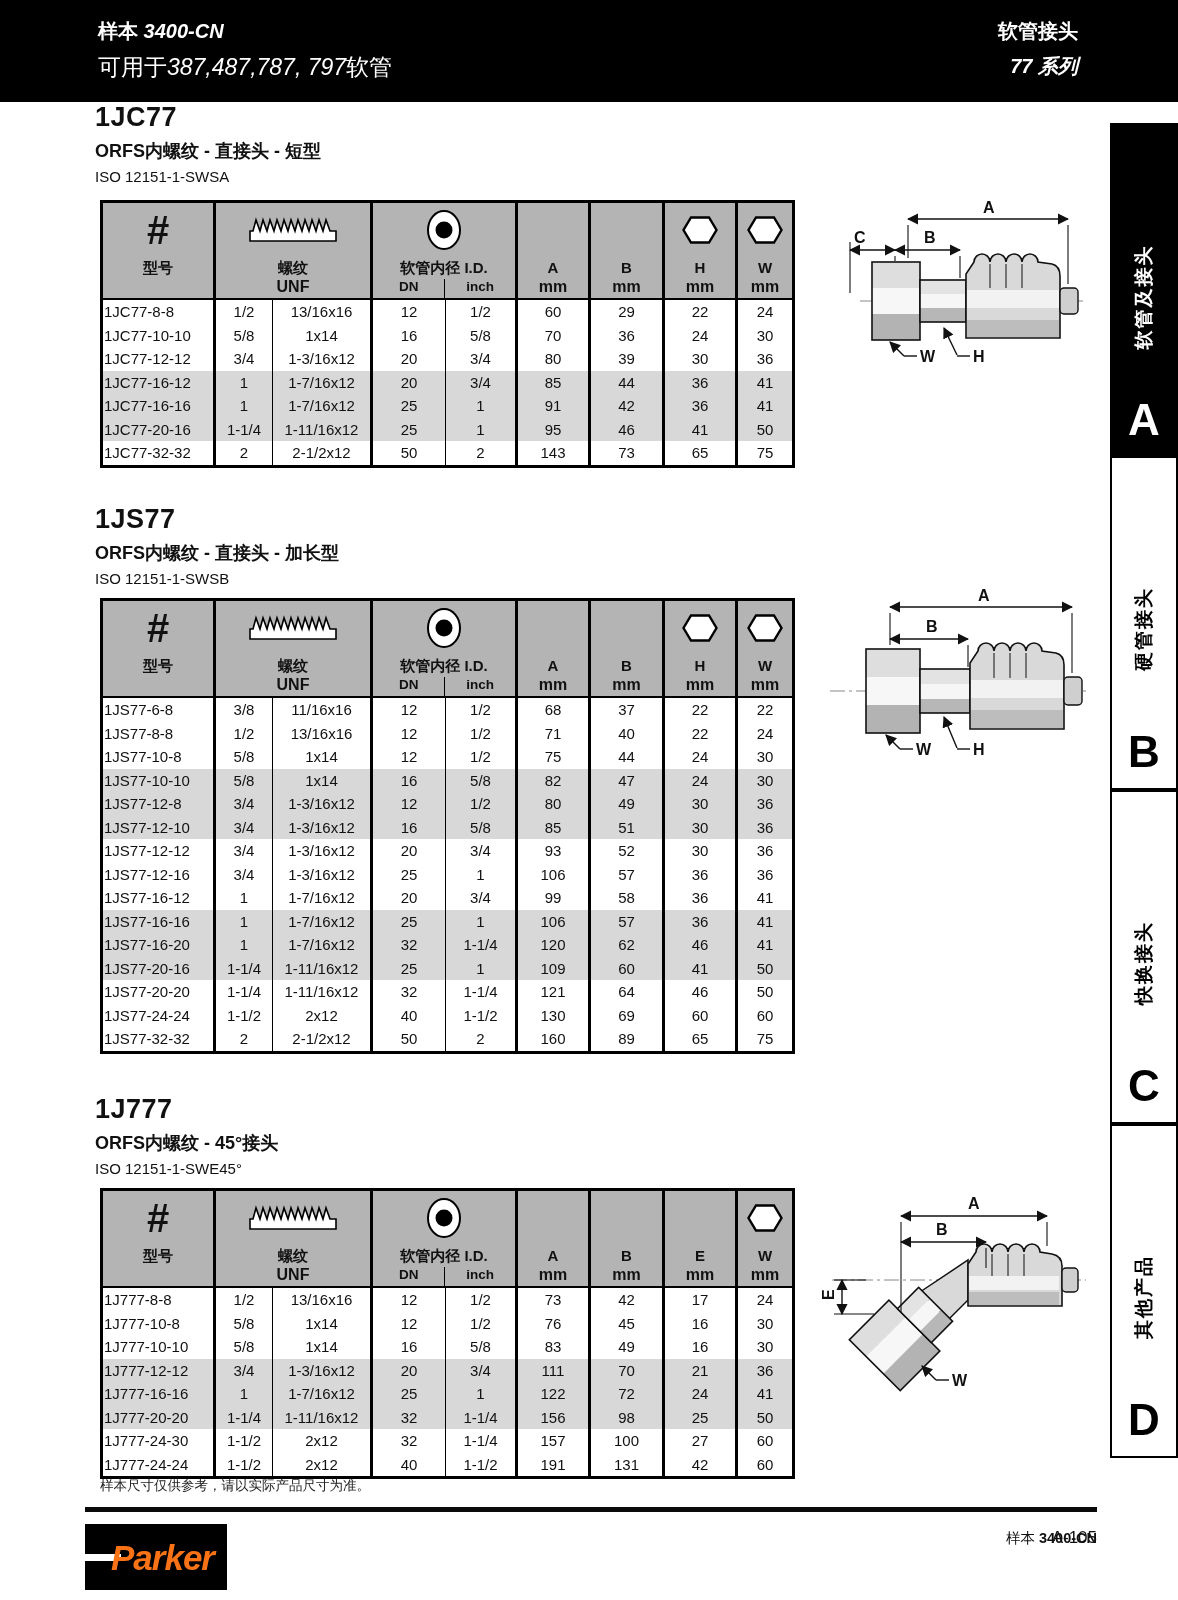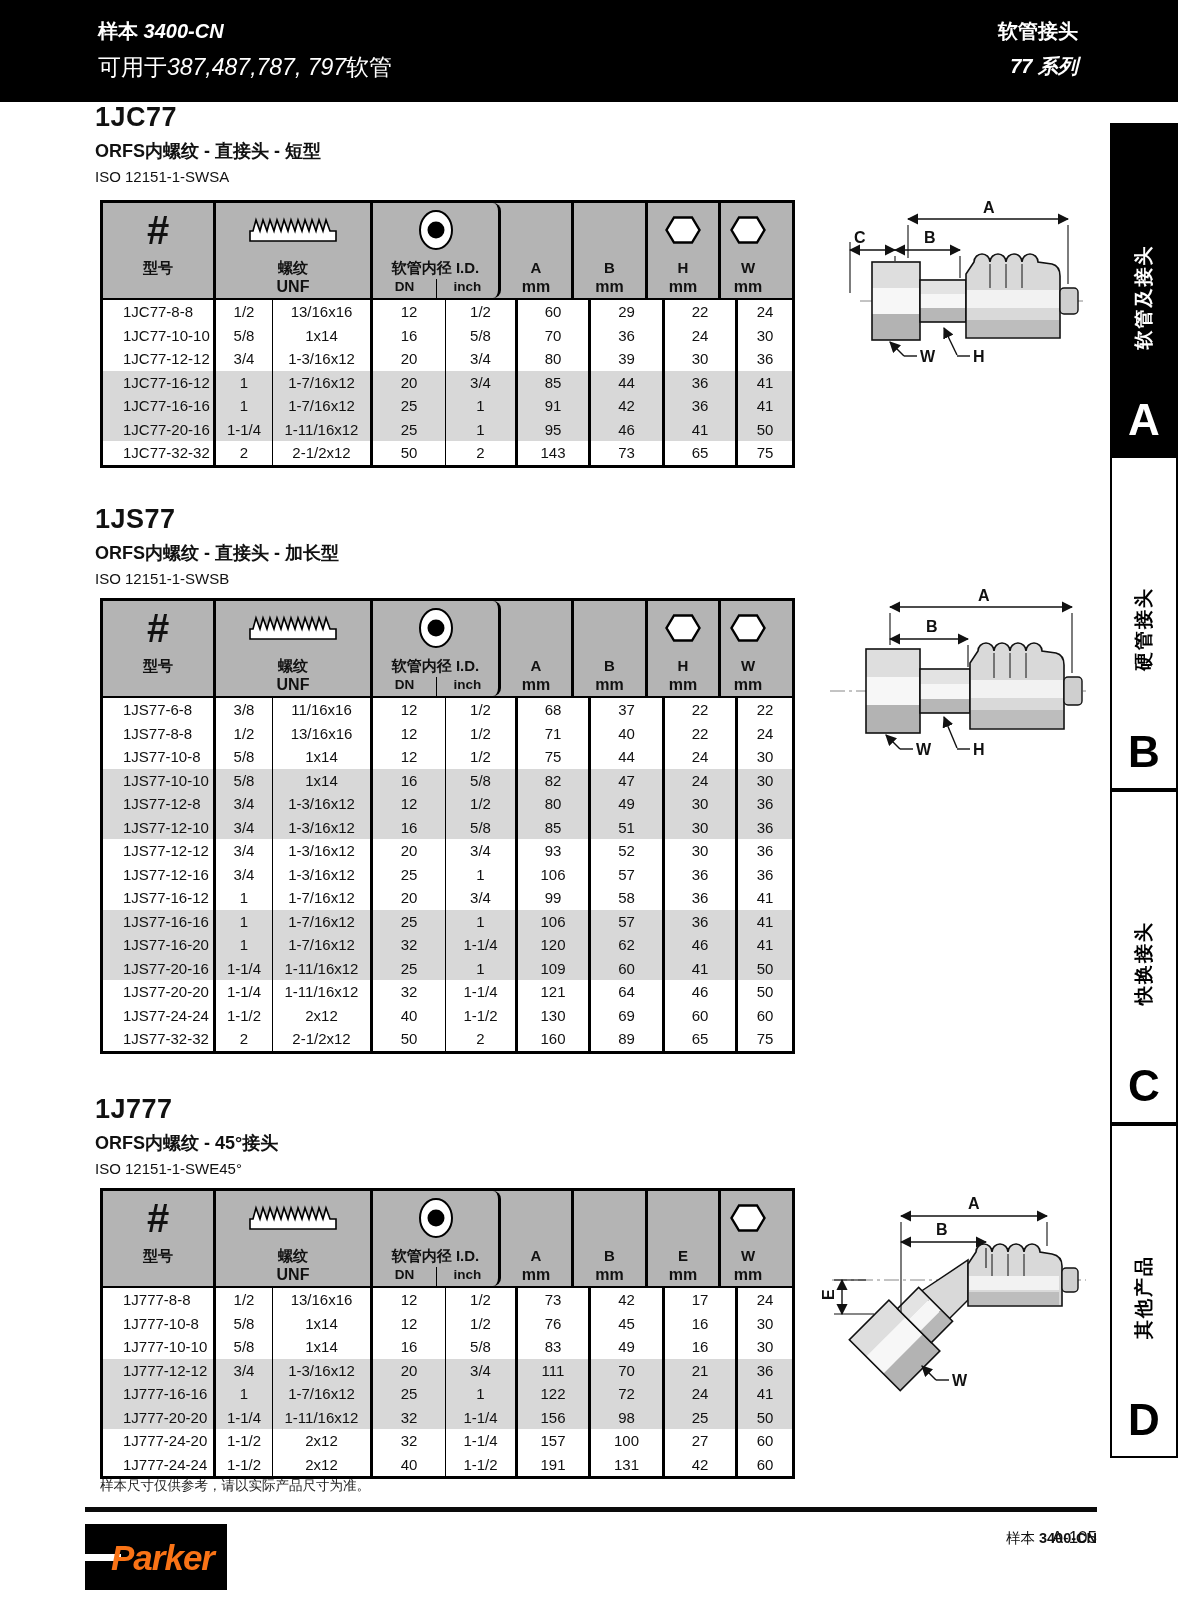--- a/index.html
+++ b/index.html
@@ -37,32 +37,32 @@
   .hunit { height:19px; line-height:16px; text-align:center; font-weight:bold; font-size:16px; }
   .hsplit{ display:flex; height:19px; }
   .hsplit span { line-height:16px; text-align:center; font-weight:bold; font-size:13.5px; box-sizing:border-box; }
   .hsplit .s-dn   { width:73px; }
   .hsplit .s-inch { width:72px; border-left:1px solid #000; }
 
   .tbody .trow { display:flex; height:23.5px; }
   .tbody .trow.alt { background:#d8d8d8; }
   .td { box-sizing:border-box; font-size:15px; line-height:23.5px; text-align:center;
         white-space:nowrap; overflow:hidden; }
-  .td0 { width:113px; text-align:left; padding-left:20px; border-right:3px solid #000; }
+  .td0 { width:113px; text-align:left; padding-left:1px; border-right:3px solid #000; }
   .td1 { width:57px;  border-right:1px solid #000; }
   .td2 { width:100px; border-right:3px solid #000; }
   .td3 { width:73px;  border-right:1px solid #000; }
   .td4 { width:72px;  border-right:3px solid #000; }
   .td5 { width:73px;  border-right:3px solid #000; }
   .td6 { width:74px;  border-right:3px solid #000; }
   .td7 { width:73px;  border-right:3px solid #000; }
   .td8 { width:54px; }
   .w-part  { width:113px; }
   .w-thread{ width:157px; }
-  .w-hose  { width:128px;border-radius:8px; }
+  .w-hose  { width:145px; }
   .w-d1 { width:73px; } .w-d2 { width:74px; } .w-d3 { width:73px; } .w-d4 { width:54px; }
 
   
   .illus { position:absolute; }
   .dim   { stroke:#111; stroke-width:1.4; fill:none; }
   .thin  { stroke:#111; stroke-width:1.1; fill:none; }
   .dimtxt{ font-family:"Liberation Sans", sans-serif; font-size:16px; font-weight:bold; fill:#111; }
 
   
   .tab { position:absolute; left:1110px; width:68px; box-sizing:border-box; }
@@ -599,21 +599,21 @@
         <div class="td td1">1-1/4</div>
         <div class="td td2">1-11/16x12</div>
         <div class="td td3">32</div>
         <div class="td td4">1-1/4</div>
         <div class="td td5">156</div>
         <div class="td td6">98</div>
         <div class="td td7">25</div>
         <div class="td td8">50</div>
       </div>
       <div class="trow">
-        <div class="td td0">1J777-24-20</div>
+        <div class="td td0">1J777-24-30</div>
         <div class="td td1">1-1/2</div>
         <div class="td td2">2x12</div>
         <div class="td td3">32</div>
         <div class="td td4">1-1/4</div>
         <div class="td td5">157</div>
         <div class="td td6">100</div>
         <div class="td td7">27</div>
         <div class="td td8">60</div>
       </div>
       <div class="trow">

